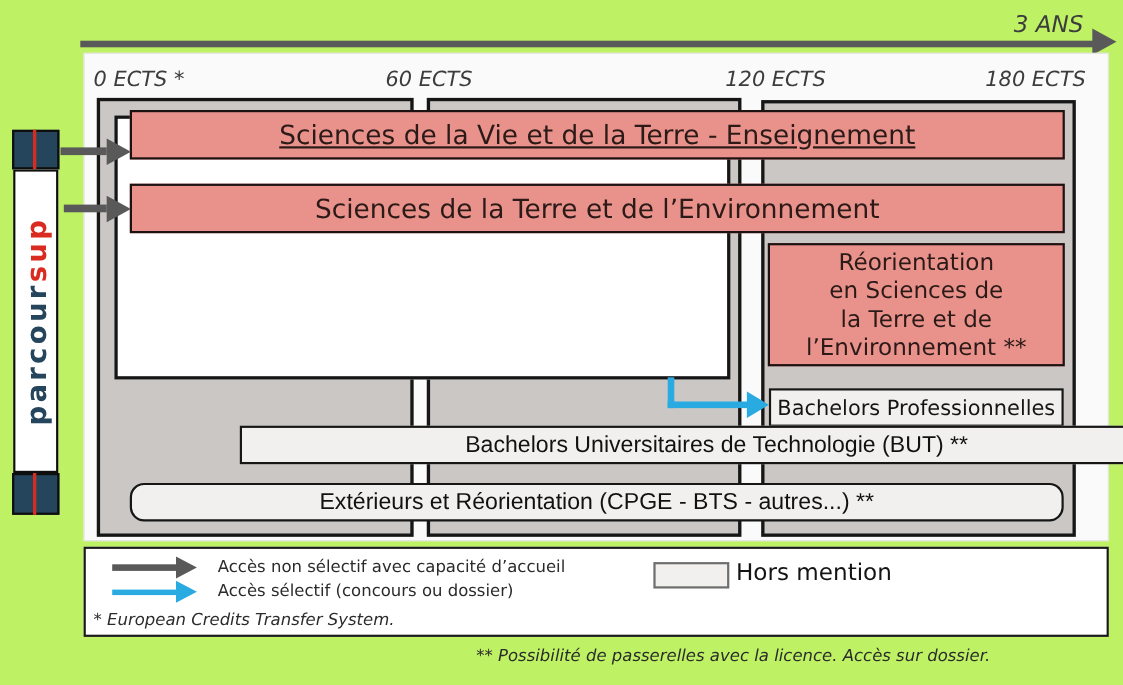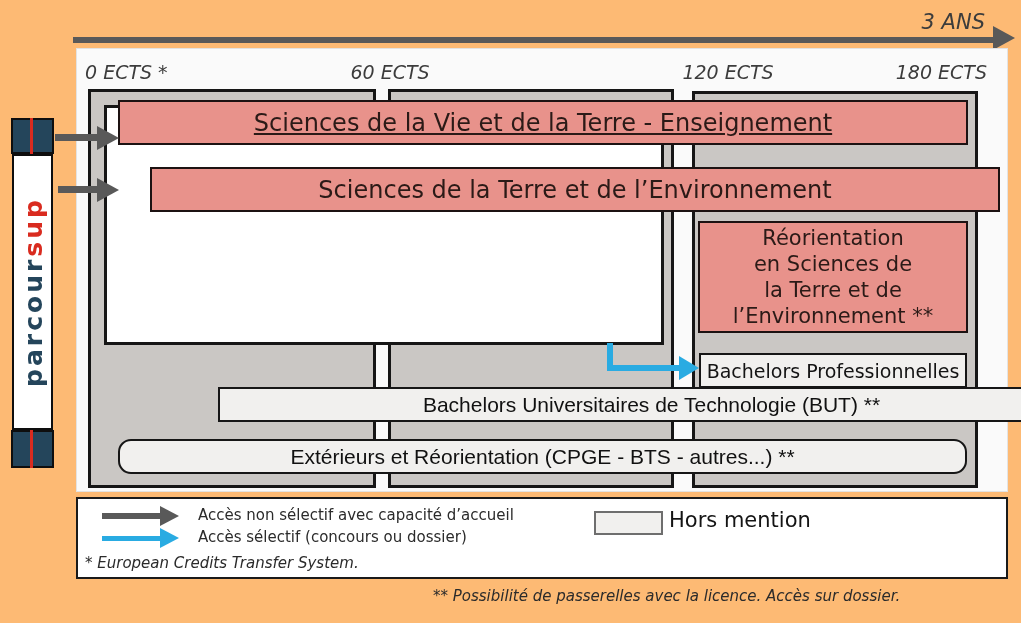--- a/index.html
+++ b/index.html
@@ -2,40 +2,40 @@
 <html style="--pink: #e8928b; --graycol: #cac7c4; --lightbar: #f1f0ee; --arrowgray: #595959; --arrowblue: #29abe2; --navy: #24455b; --red: #d92b1f;"><head>
 <meta charset="utf-8">
 <style>
   :root{
     --pink:#e8928b; --graycol:#cac7c4; --lightbar:#f1f0ee;
     --arrowgray:#595959; --arrowblue:#29abe2; --navy:#24455b; --red:#d92b1f;
     --ink:#161616; --bartext:#2b1a17;
   }
   *{margin:0;padding:0;box-sizing:border-box;}
   body{background:#fff;font-family:"DejaVu Sans",sans-serif;}
-  #stage{position:relative;width:1021px;height:623px;background:#fdba74;overflow:hidden;}
+  #stage{position:relative;width:1021px;height:623px;background:#bef264;overflow:hidden;}
   .abs{position:absolute;}
   
   .tl-shaft{left:73px;top:37px;width:922px;height:6px;background:var(--arrowgray,#595959);}
   .tl-head{left:993px;top:26px;width:0;height:0;border-left:22px solid var(--arrowgray,#595959);border-top:12px solid transparent;border-bottom:12px solid transparent;}
   .lbl-3ans{right:36px;top:10px;font-size:21px;font-style:italic;color:#3c3c3c;}
   
   .outer{left:76px;top:48px;width:932px;height:444px;background:#fafafa;border:1px solid #e3e3e3;}
   .ects{top:61px;font-size:19px;font-style:italic;color:#3c3c3c;white-space:nowrap;}
-  .e0{left:85px;} .e60{left:390px;transform:translateX(-50%);} .e120{left:728px;transform:translateX(-50%);} .e180{right:34px;text-align:center;}
+  .e0{left:85px;} .e60{left:390px;transform:translateX(-50%);} .e120{left:705px;transform:translateX(-50%);} .e180{right:34px;text-align:center;}
   
   .col{background:var(--graycol,#cac7c4);border:3px solid var(--ink,#161616);z-index:1;}
   .col1{left:88px;top:89px;width:288px;height:399px;}
   .col2{left:388px;top:89px;width:286px;height:399px;}
   .col3{left:692px;top:91px;width:286px;height:397px;}
   .corebox{left:104px;top:105px;width:560px;height:240px;background:#fff;border:3px solid var(--ink,#161616);z-index:2;}
   
   .pinkbar{left:118px;width:850px;height:45px;background:var(--pink,#e8928b);border:2px solid #1c1212;z-index:3;
     display:flex;align-items:center;justify-content:center;font-size:24px;color:var(--bartext,#2b1a17);white-space:nowrap;}
-  .bar1{top:100px;text-decoration:underline;} .bar2{top:167px;margin-left:32px;}
+  .bar1{top:100px;text-decoration:underline;} .bar2{top:167px;}
   .reobox{left:698px;top:221px;width:270px;height:112px;background:var(--pink,#e8928b);border:2px solid #1c1212;z-index:3;
     display:flex;align-items:center;justify-content:center;text-align:center;font-size:21px;line-height:26px;color:var(--bartext,#2b1a17);white-space:pre-line;}
   .licpro{left:699px;top:353px;width:268px;height:35px;background:var(--lightbar,#f1f0ee);border:2px solid var(--ink,#161616);z-index:3;
     display:flex;align-items:center;justify-content:center;font-size:19px;color:#141414;white-space:nowrap;}
   
   .bl-vert{left:607px;top:343px;width:6px;height:28px;background:var(--arrowblue,#29abe2);z-index:3;}
   .bl-horiz{left:607px;top:365px;width:74px;height:6px;background:var(--arrowblue,#29abe2);z-index:3;}
   .bl-head{left:679px;top:356px;width:0;height:0;border-left:20px solid var(--arrowblue,#29abe2);border-top:12px solid transparent;border-bottom:12px solid transparent;z-index:3;}
   
   .litebar{background:var(--lightbar,#f1f0ee);border:2px solid var(--ink,#161616);z-index:3;

